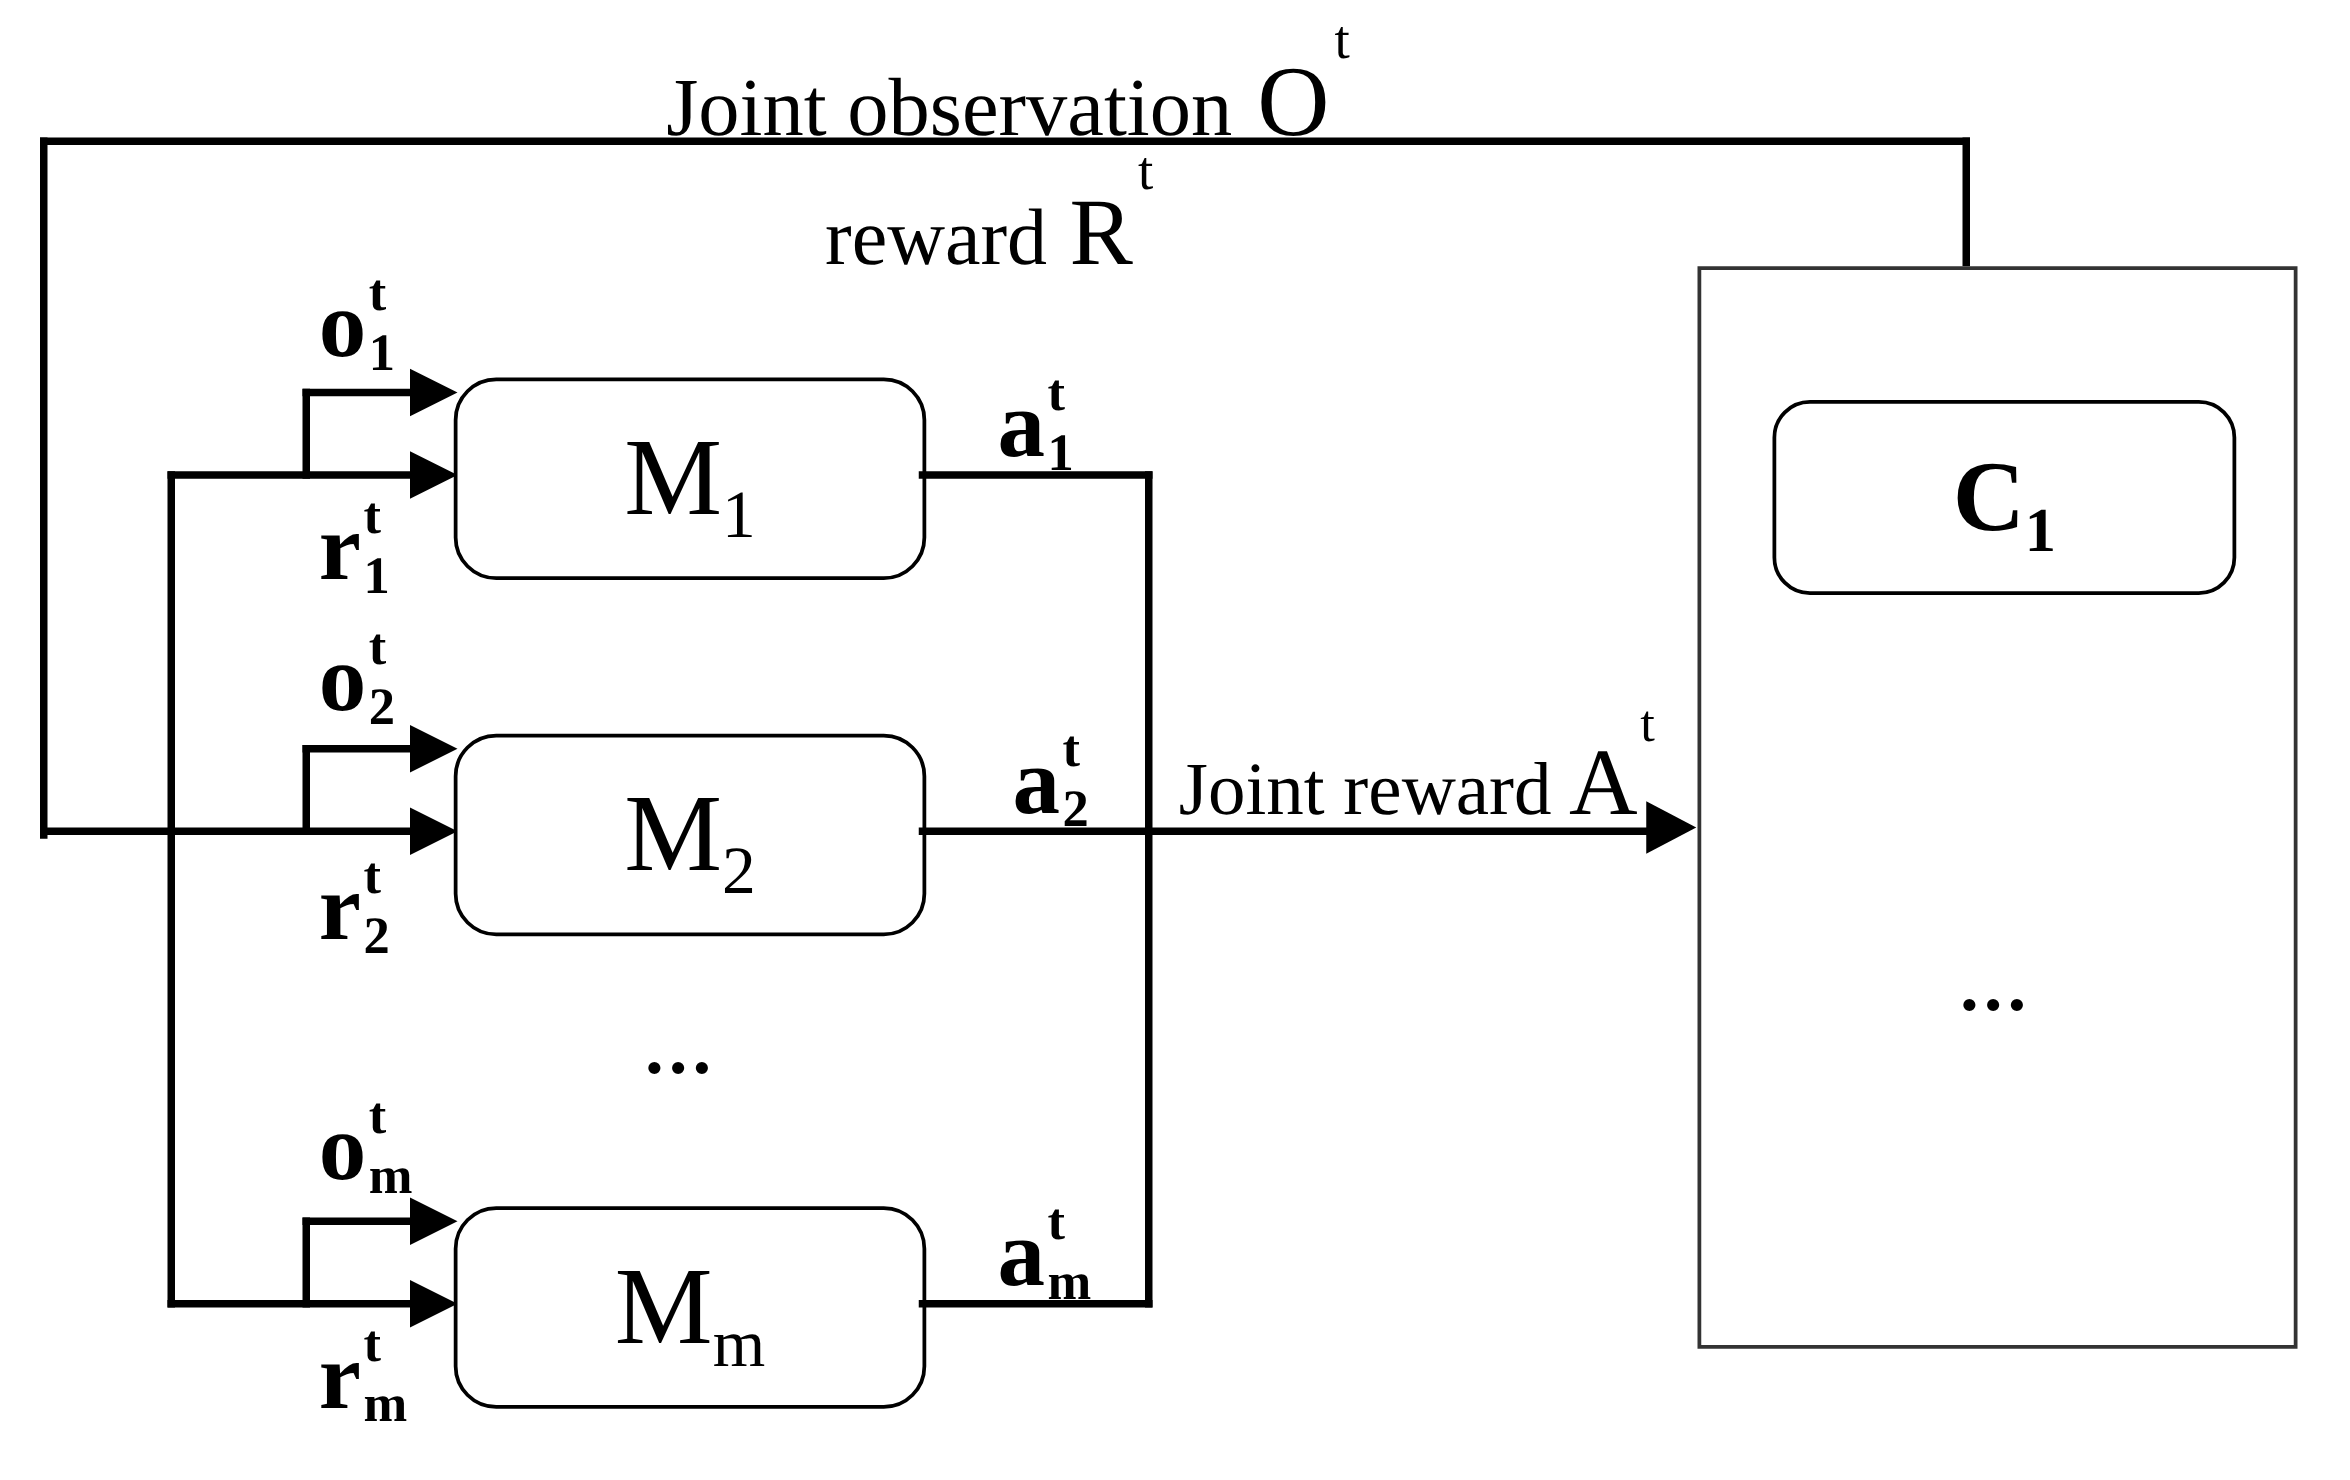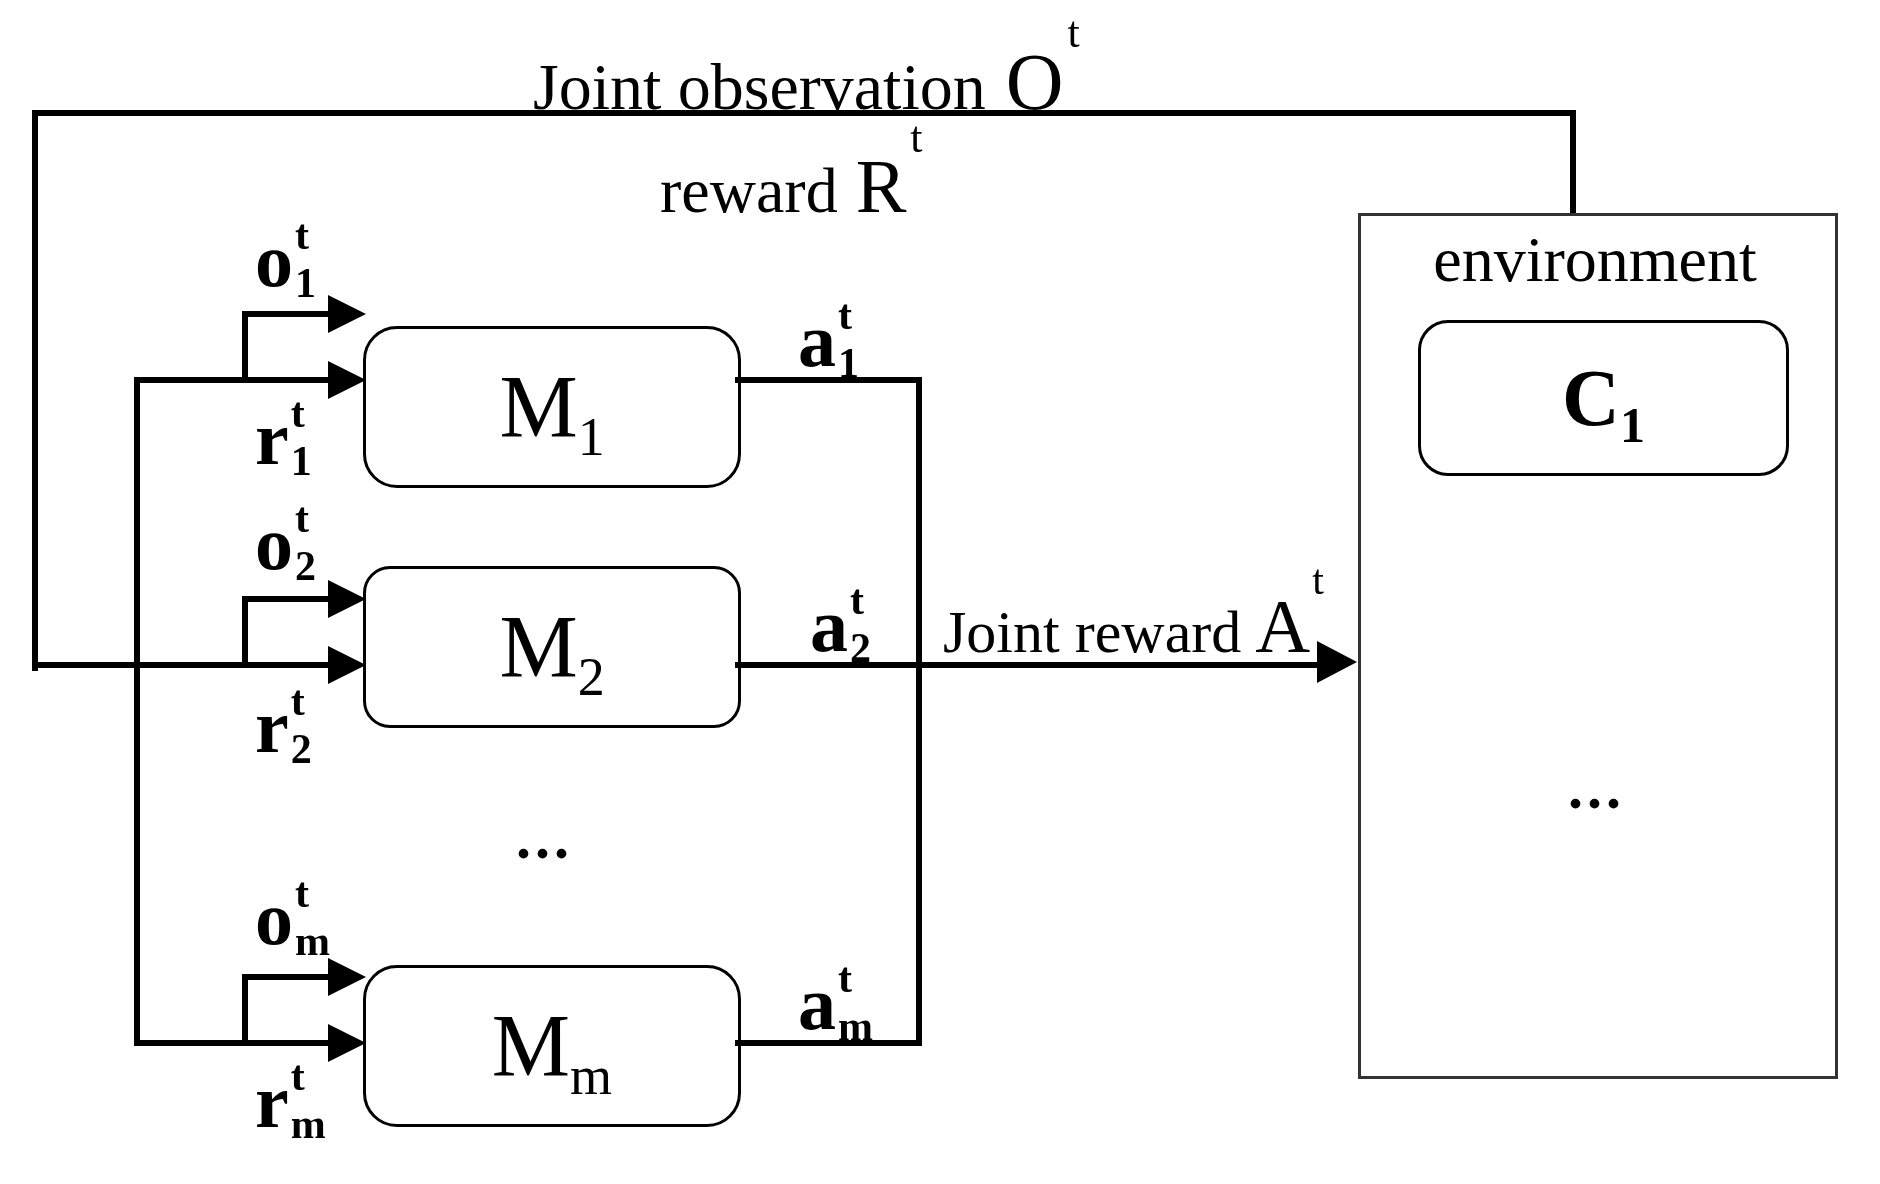--- a/index.html
+++ b/index.html
@@ -128,24 +128,24 @@
       </span>
   </div>
   <div class="sym" style="left:255px;top:1063px;">
     <span class="sl">r</span>
     <span class="ss">
         <span>t</span>
         <span>m</span>
       </span>
   </div>
 
-  <div class="mbox" style="top:302px;margin-top:24px;">
+  <div class="mbox" style="top:302px;">
     <span class="bl"><span>M</span><sub>1</sub></span>
   </div>
-  <div class="mbox" style="top:566px;border-radius:27px;">
+  <div class="mbox" style="top:587px;">
     <span class="bl"><span>M</span><sub>2</sub></span>
   </div>
   <div class="mbox" style="top:965px;">
     <span class="bl"><span>M</span><sub>m</sub></span>
   </div>
 
   <div class="dots" style="left:516px;top:808px;">...</div>
 
   <div class="hline" style="left:735px;top:377px;width:187px;"></div>
   <div class="hline" style="left:735px;top:662px;width:587px;"></div>
@@ -174,21 +174,20 @@
         <span>m</span>
       </span>
   </div>
 
   <div class="jalabel" style="left:943px;top:588px;">
     <span>Joint reward</span>
     <span class="bigsym"><span>A</span><sup>t</sup></span>
   </div>
 
   <div class="envbox"></div>
-  <div class="envlabel">environment</div>
 
   <div class="cbox" style="top:320px;">
     <span class="bl"><span>C</span><sub>1</sub></span>
   </div>
 
   <div class="dots" style="left:1568px;top:758px;">...</div>
 
 </div>
 
 </body></html>

